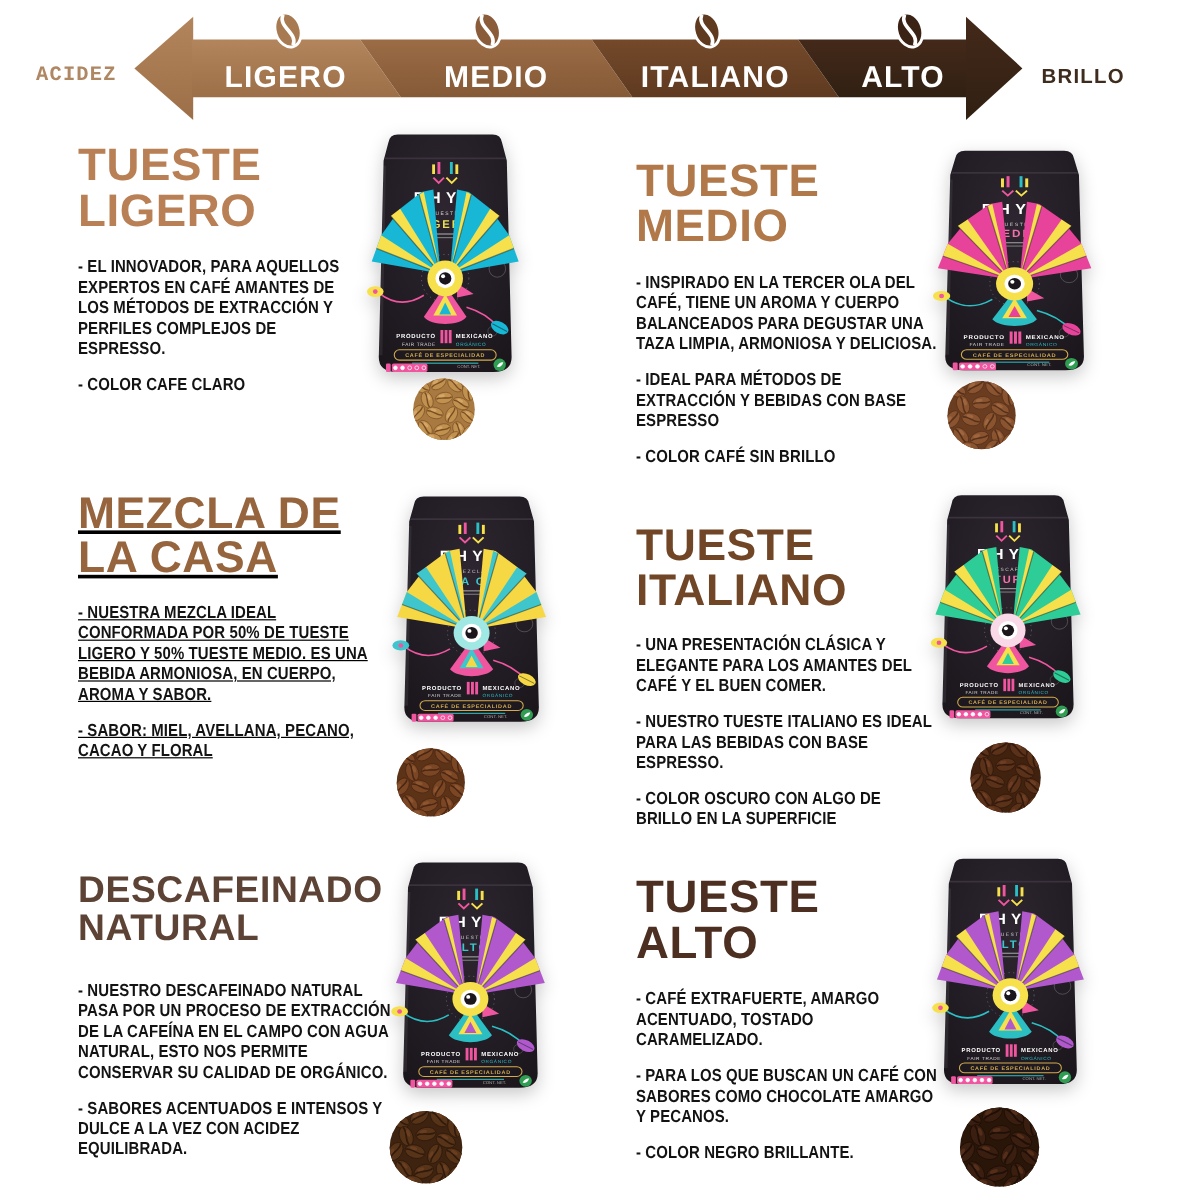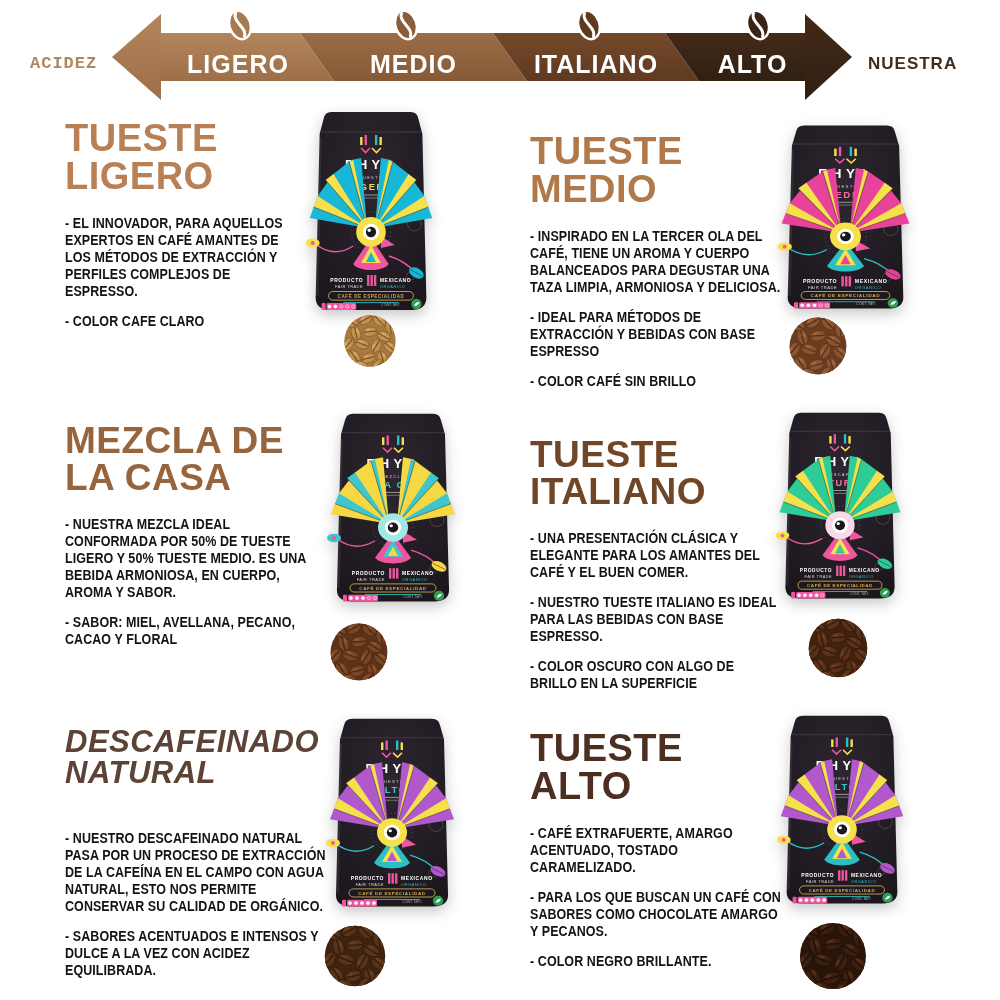--- a/index.html
+++ b/index.html
@@ -68,21 +68,21 @@
           <g transform="translate(589,25) rotate(-18)">
        <ellipse rx="10.5" ry="14.5" fill="#5f3a1f" stroke="#ffffff" stroke-width="2.4"></ellipse>
        <path d="M0,-13.5 C-7.5,-5 7.5,5 0,13.5" stroke="#ffffff" stroke-width="3" fill="none"></path>
           </g>
           <g transform="translate(758,25) rotate(-18)">
        <ellipse rx="10.5" ry="14.5" fill="#3a2315" stroke="#ffffff" stroke-width="2.4"></ellipse>
        <path d="M0,-13.5 C-7.5,-5 7.5,5 0,13.5" stroke="#ffffff" stroke-width="3" fill="none"></path>
           </g>
         </svg></div>
     <div id="acidez-label" class="end-label" style="color: rgb(176, 135, 99);">ACIDEZ</div>
-    <div id="amargor-label" class="end-label" style="color: rgb(62, 44, 30);">NUESTRA</div>
+    <div id="amargor-label" class="end-label" style="color: rgb(62, 44, 30);">BRILLO</div>
   </div>
   <div id="cards">
       <div class="card" style="left: 65px; top: 120px; width: 232px;">
         <h2 style="color: rgb(185, 127, 85); font-size: 38px;">TUESTE
 LIGERO</h2>
         <div class="paras" style="width: 270px;">
           <p>- EL INNOVADOR, PARA AQUELLOS EXPERTOS EN CAFÉ AMANTES DE LOS MÉTODOS DE EXTRACCIÓN Y PERFILES COMPLEJOS DE ESPRESSO.</p>
           <p>- COLOR CAFE CLARO</p>
         </div>
       </div>
@@ -448,21 +448,21 @@
      <ellipse cx="-2" cy="-2.6" rx="3.4" ry="1.6" fill="#ad744c" opacity="0.55"></ellipse>
             </g>
             <g transform="translate(46,68) rotate(-50)">
      <ellipse rx="9.2" ry="6" fill="#8a5430" stroke="#57301a" stroke-width="0.7"></ellipse>
      <path d="M-8.4,0 C-4,-3 4,3 8.4,0" stroke="#57301a" stroke-width="1.5" fill="none"></path>
      <ellipse cx="-2" cy="-2.6" rx="3.4" ry="1.6" fill="#ad744c" opacity="0.55"></ellipse>
             </g>
           </g>
         </svg>
       </div>
-      <div class="card" style="left: 65px; top: 423px; width: 250px;">
+      <div class="card" style="left: 65px; top: 410px; width: 250px; text-decoration: underline;">
         <h2 style="color: rgb(150, 101, 62); font-size: 37px;">MEZCLA DE
 LA CASA</h2>
         <div class="paras" style="width: 291px;">
           <p>- NUESTRA MEZCLA IDEAL CONFORMADA POR 50% DE TUESTE LIGERO Y 50% TUESTE MEDIO. ES UNA BEBIDA ARMONIOSA, EN CUERPO, AROMA Y SABOR.</p>
           <p>- SABOR: MIEL, AVELLANA, PECANO, CACAO Y FLORAL</p>
         </div>
       </div>
       <div class="bag" style="left: 313px; top: 408px; width: 160px; height: 201px;">
         <svg width="100%" height="100%" viewBox="0 0 160 212" preserveAspectRatio="none">
     <defs>
@@ -826,21 +826,21 @@
             </g>
             <g transform="translate(46,68) rotate(-50)">
      <ellipse rx="9.2" ry="6" fill="#5a3119" stroke="#33180c" stroke-width="0.7"></ellipse>
      <path d="M-8.4,0 C-4,-3 4,3 8.4,0" stroke="#33180c" stroke-width="1.5" fill="none"></path>
      <ellipse cx="-2" cy="-2.6" rx="3.4" ry="1.6" fill="#7c472b" opacity="0.55"></ellipse>
             </g>
           </g>
         </svg>
       </div>
       <div class="card" style="left: 65px; top: 727px; width: 262px;">
-        <h2 style="color: rgb(93, 67, 54); font-size: 31px; margin-bottom: 42px; font-style: italic;">DESCAFEINADO
+        <h2 style="color: rgb(93, 67, 54); font-size: 31px; margin-bottom: 30px;">DESCAFEINADO
 NATURAL</h2>
         <div class="paras" style="width: 305px;">
           <p>- NUESTRO DESCAFEINADO NATURAL PASA POR UN PROCESO DE EXTRACCIÓN DE LA CAFEÍNA EN EL CAMPO CON AGUA NATURAL, ESTO NOS PERMITE CONSERVAR SU CALIDAD DE ORGÁNICO.</p>
           <p>- SABORES ACENTUADOS E INTENSOS Y DULCE A LA VEZ CON ACIDEZ EQUILIBRADA.</p>
         </div>
       </div>
       <div class="bag" style="left: 312px; top: 713px; width: 160px; height: 201px;">
         <svg width="100%" height="100%" viewBox="0 0 160 212" preserveAspectRatio="none">
     <defs>
             <radialGradient id="pg4" cx="50%" cy="32%" r="80%">

